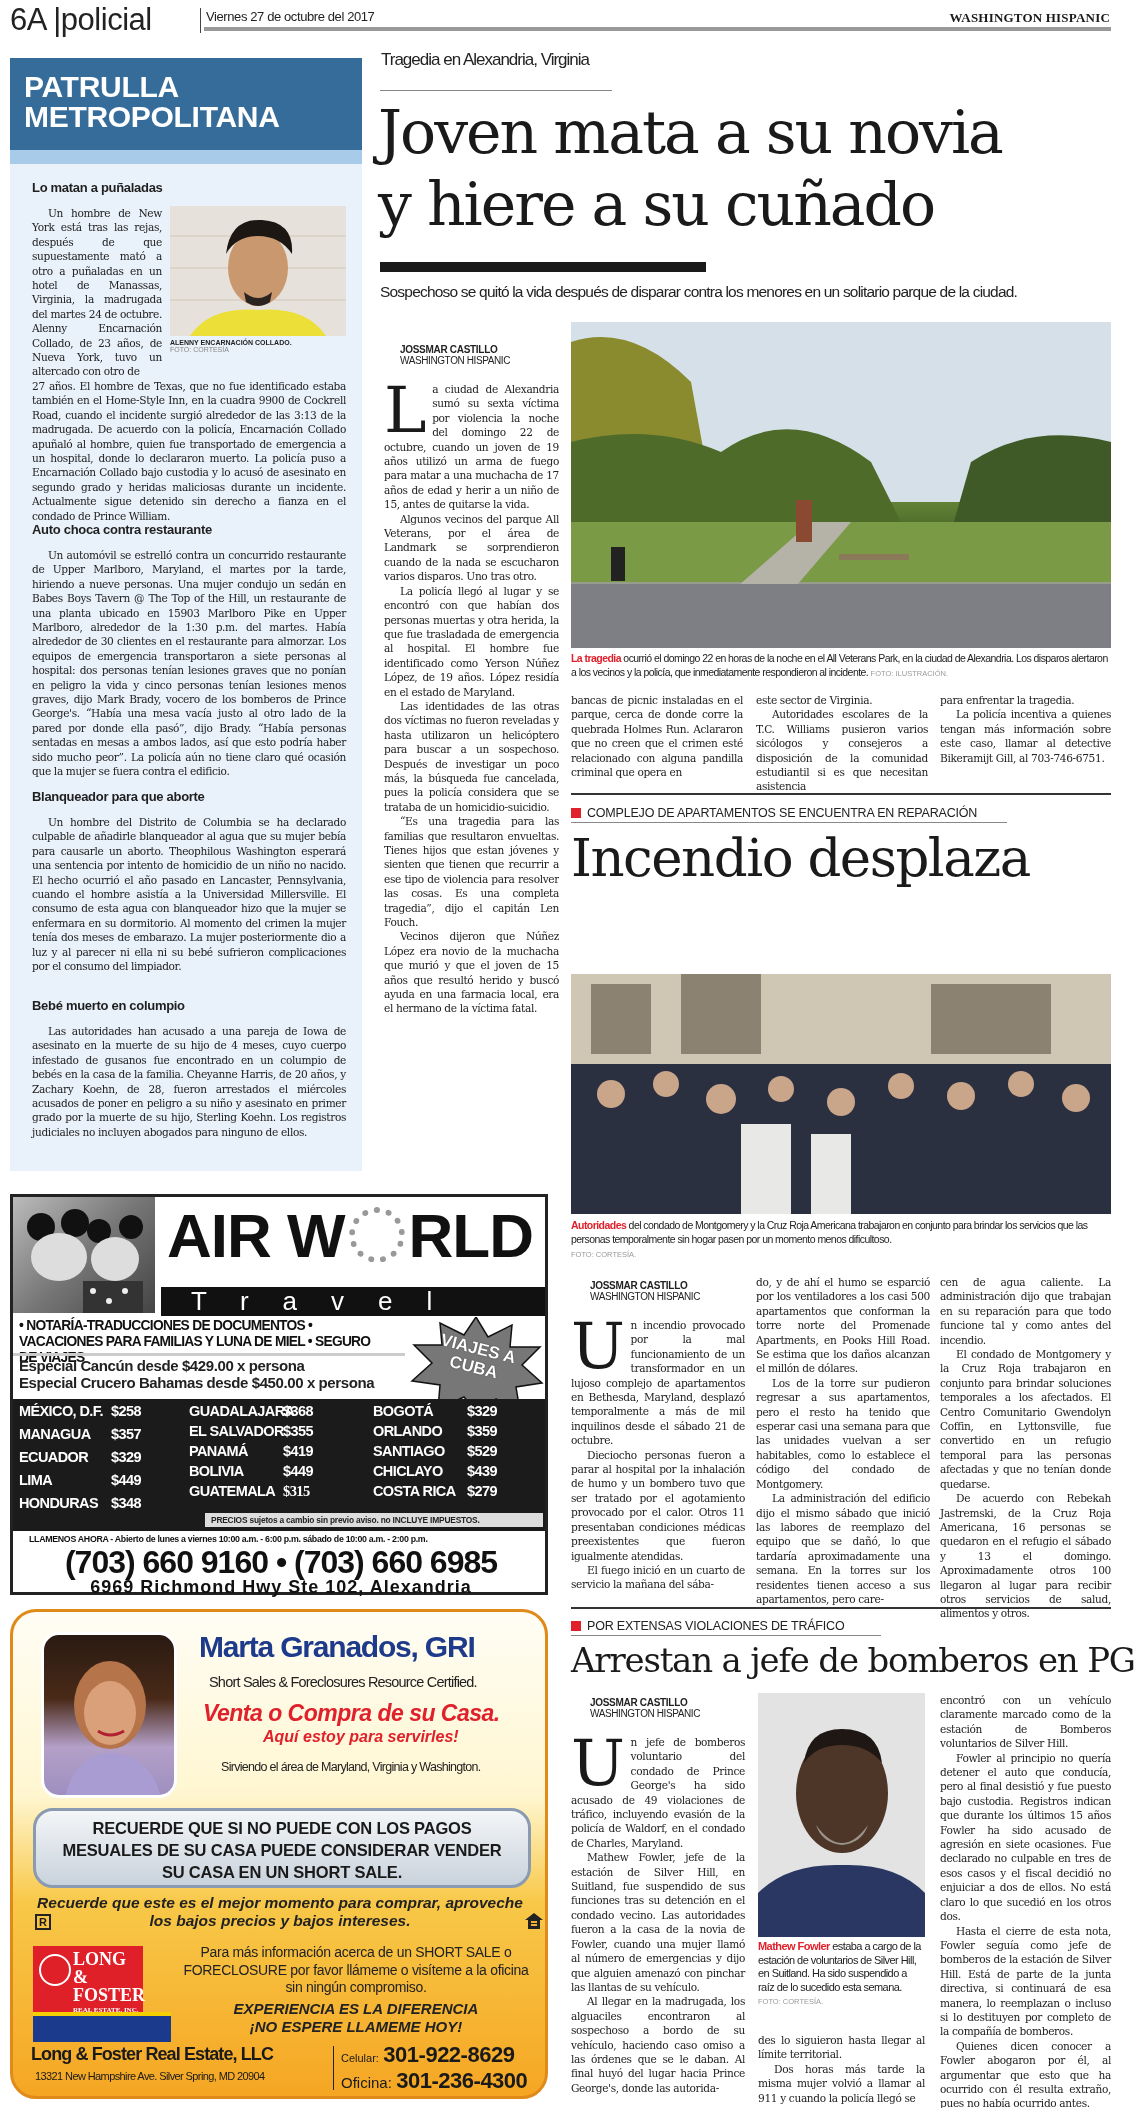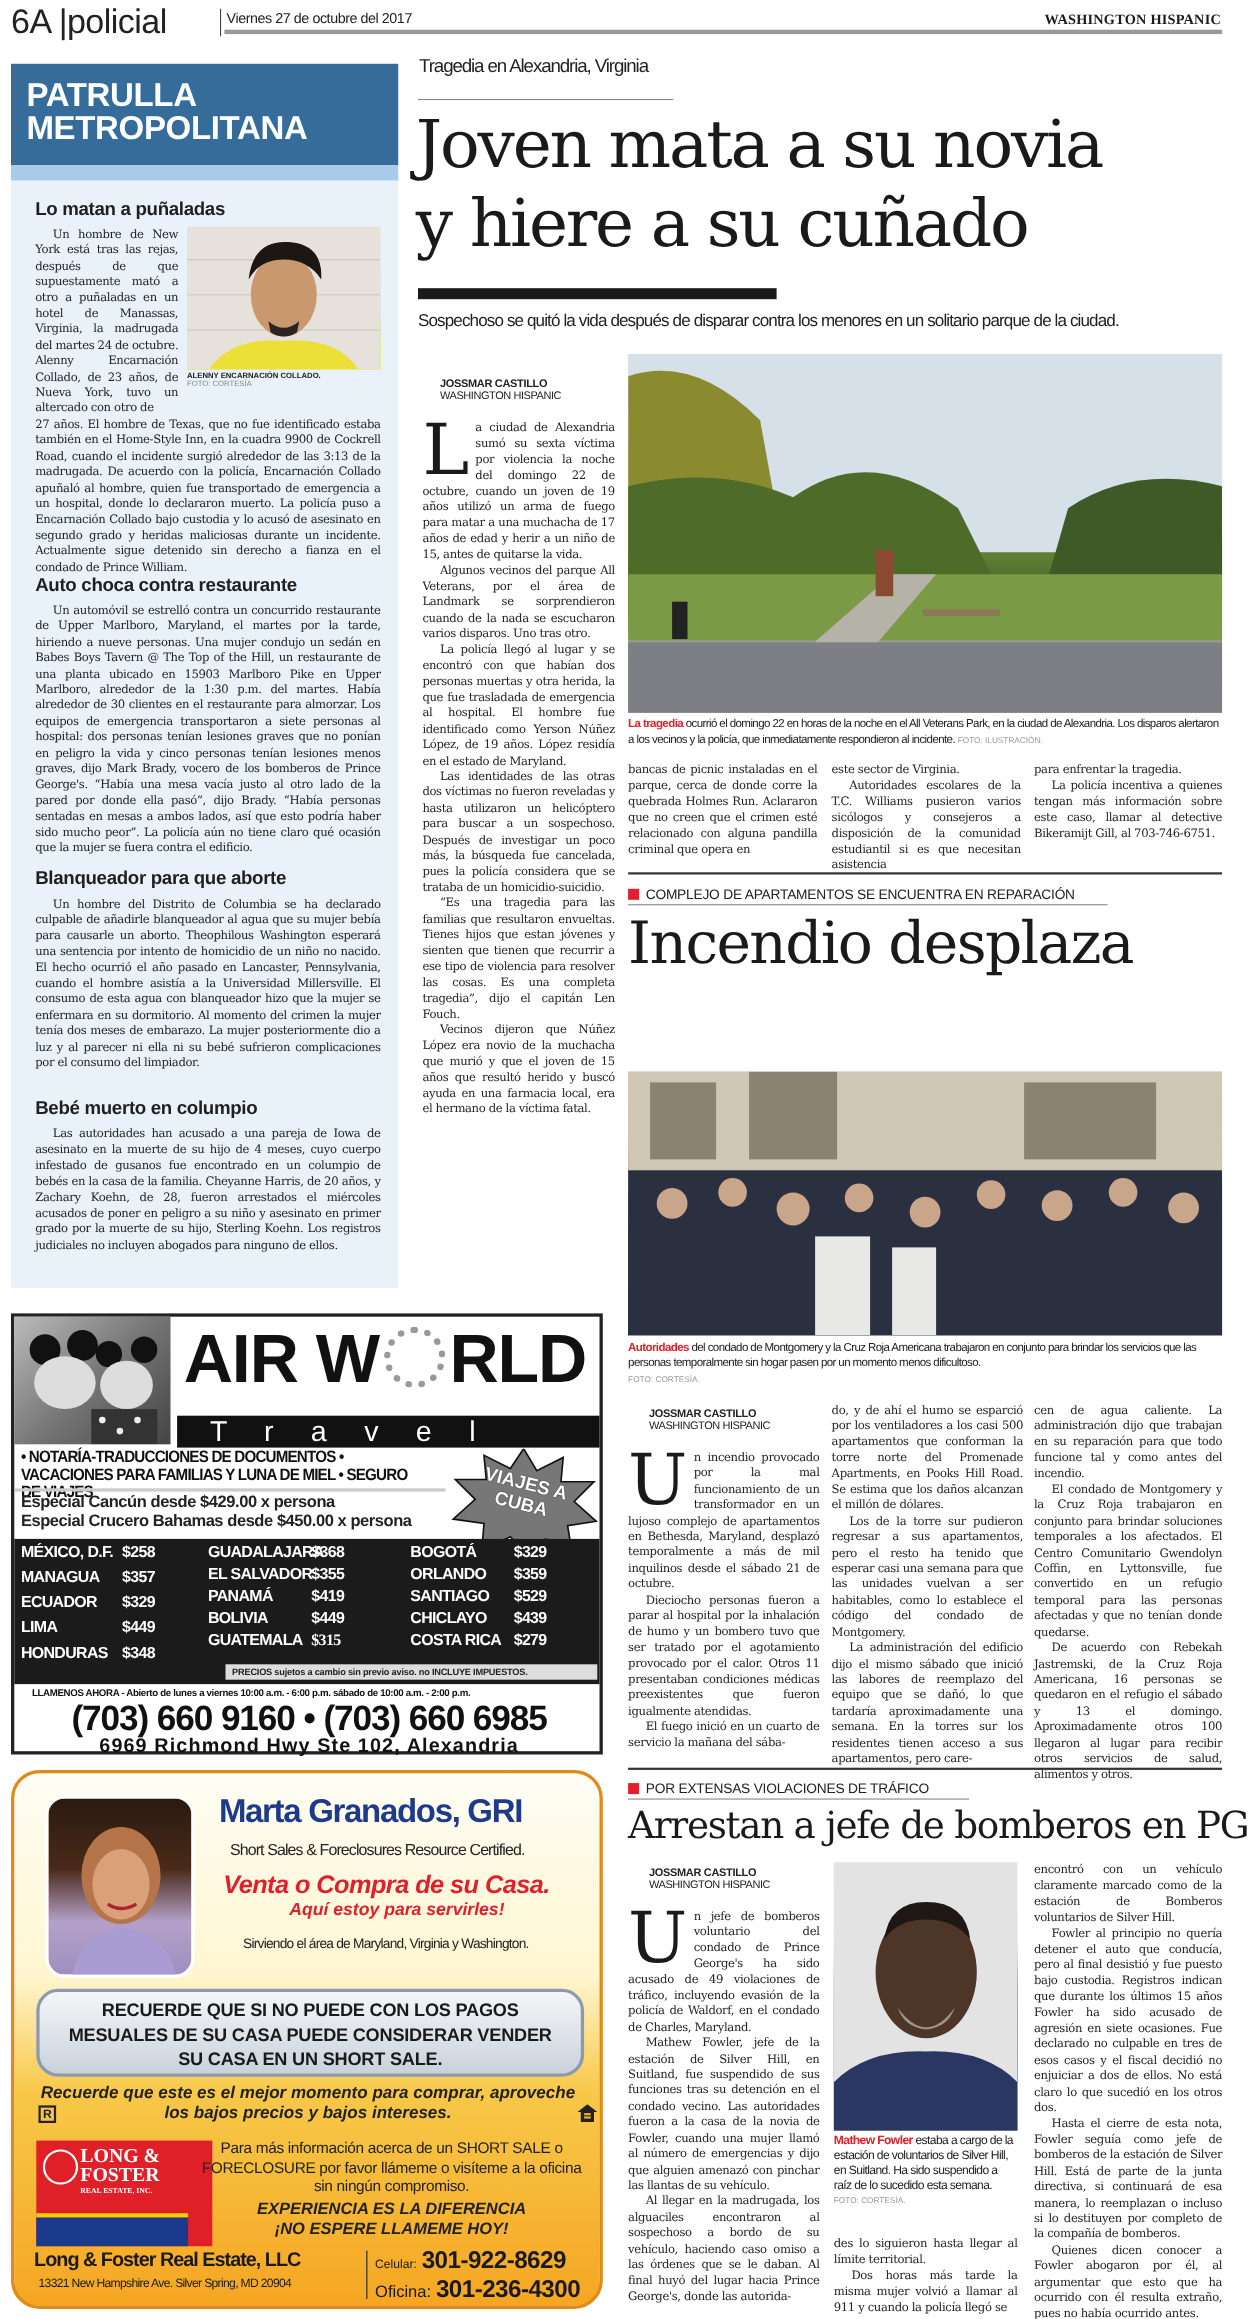--- a/index.html
+++ b/index.html
@@ -16,21 +16,21 @@
 #mast-section{left:10px;top:2px;font-family:"Liberation Sans",sans-serif;font-size:31px;color:#222;letter-spacing:-0.5px}
 #mast-date{left:206px;top:9px;font-family:"Liberation Sans",sans-serif;font-size:13px;color:#222;letter-spacing:-0.4px}
 #mast-vbar{left:200px;top:8px;width:1px;height:25px;background:#444}
 #mast-rule{left:204px;top:27px;width:907px;height:4px;background:#999}
 #mast-paper{right:26px;top:10px;font-family:"Liberation Serif",serif;font-weight:bold;font-size:13px;letter-spacing:0.2px}
 
 
 #left-panel{left:10px;top:58px;width:352px;height:1113px;background:#e9f1fa}
 #patrulla{left:0;top:0;width:352px;height:92px;background:#356c9a;color:#fff;font-family:"Liberation Sans",sans-serif;font-weight:bold;font-size:30px;line-height:30px;padding:14px 0 0 14px;letter-spacing:-0.3px}
 #patrulla-band{left:0;top:92px;width:352px;height:14px;background:#a8cbea}
-.brief-h{font-family:"Liberation Sans",sans-serif;font-weight:bold;font-size:17px;color:#1f1f1f;letter-spacing:-0.3px}
+.brief-h{font-family:"Liberation Sans",sans-serif;font-weight:bold;font-size:13px;color:#1f1f1f;letter-spacing:-0.3px}
 .photo-caption-name{font-family:"Liberation Sans",sans-serif;font-weight:bold;font-size:7px;color:#222}
 .photo-credit{font-family:"Liberation Sans",sans-serif;font-size:7px;color:#888}
 
 
 #kicker1{left:381px;top:50px;font-family:"Liberation Sans",sans-serif;font-size:17px;letter-spacing:-1px;color:#222}
 #kicker1-rule{left:380px;top:90px;width:232px;height:1px;background:#888}
 #headline1{left:378px;top:96px;font-family:"DejaVu Serif",serif;font-size:60px;line-height:72px;letter-spacing:-2px;color:#1a1a1a;white-space:nowrap}
 #head1-bar{left:380px;top:262px;width:326px;height:10px;background:#1a1a1a}
 #deck1{left:380px;top:281px;width:640px;font-family:"Liberation Sans",sans-serif;font-size:15.5px;line-height:21px;letter-spacing:-0.8px;color:#222}
 .byline-name{font-family:"Liberation Sans",sans-serif;font-weight:bold;font-size:10px;letter-spacing:-0.3px;color:#222}
@@ -360,21 +360,21 @@
   <div class="abs sans" style="left:22px;top:282px;width:490px;text-align:center;font-weight:bold;font-style:italic;font-size:15.5px;line-height:18px;color:#222">Recuerde que este es el mejor momento para comprar, aproveche los bajos precios y bajos intereses.</div>
   <div class="abs sans" style="left:22px;top:302px;width:16px;height:16px;border:2px solid #222;font-size:11px;line-height:12px;text-align:center;font-weight:bold">R</div>
   <div class="abs" style="left:512px;top:301px;width:18px;height:16px">
     <svg width="18" height="16">
         <polygon points="9,0 18,7 15,7 15,16 3,16 3,7 0,7" fill="#222"></polygon>
         <rect x="6" y="8" width="6" height="2" fill="#f5b030"></rect>
         <rect x="6" y="11" width="6" height="2" fill="#f5b030"></rect>
       </svg>
   </div>
 
-  <div class="abs" style="left:20px;top:334px;width:160px;height:96px;background:#e02028">
+  <div class="abs" style="left:20px;top:334px;width:110px;height:96px;background:#e02028">
     <div class="abs" style="left:6px;top:8px;width:32px;height:32px;border:2px solid #fff;border-radius:50%"></div>
     <div class="abs serif" style="left:40px;top:4px;color:#fff;font-weight:bold;font-size:18px;line-height:18px">
       <div>LONG &amp;</div>
       <div>FOSTER</div>
       <div style="font-size:7px;line-height:12px">REAL ESTATE, INC.</div>
     </div>
     <div class="abs" style="left:0;top:66px;width:138px;height:4px;background:#f5d000"></div>
     <div class="abs" style="left:0;top:70px;width:138px;height:26px;background:#1c3a8c"></div>
   </div>
 

